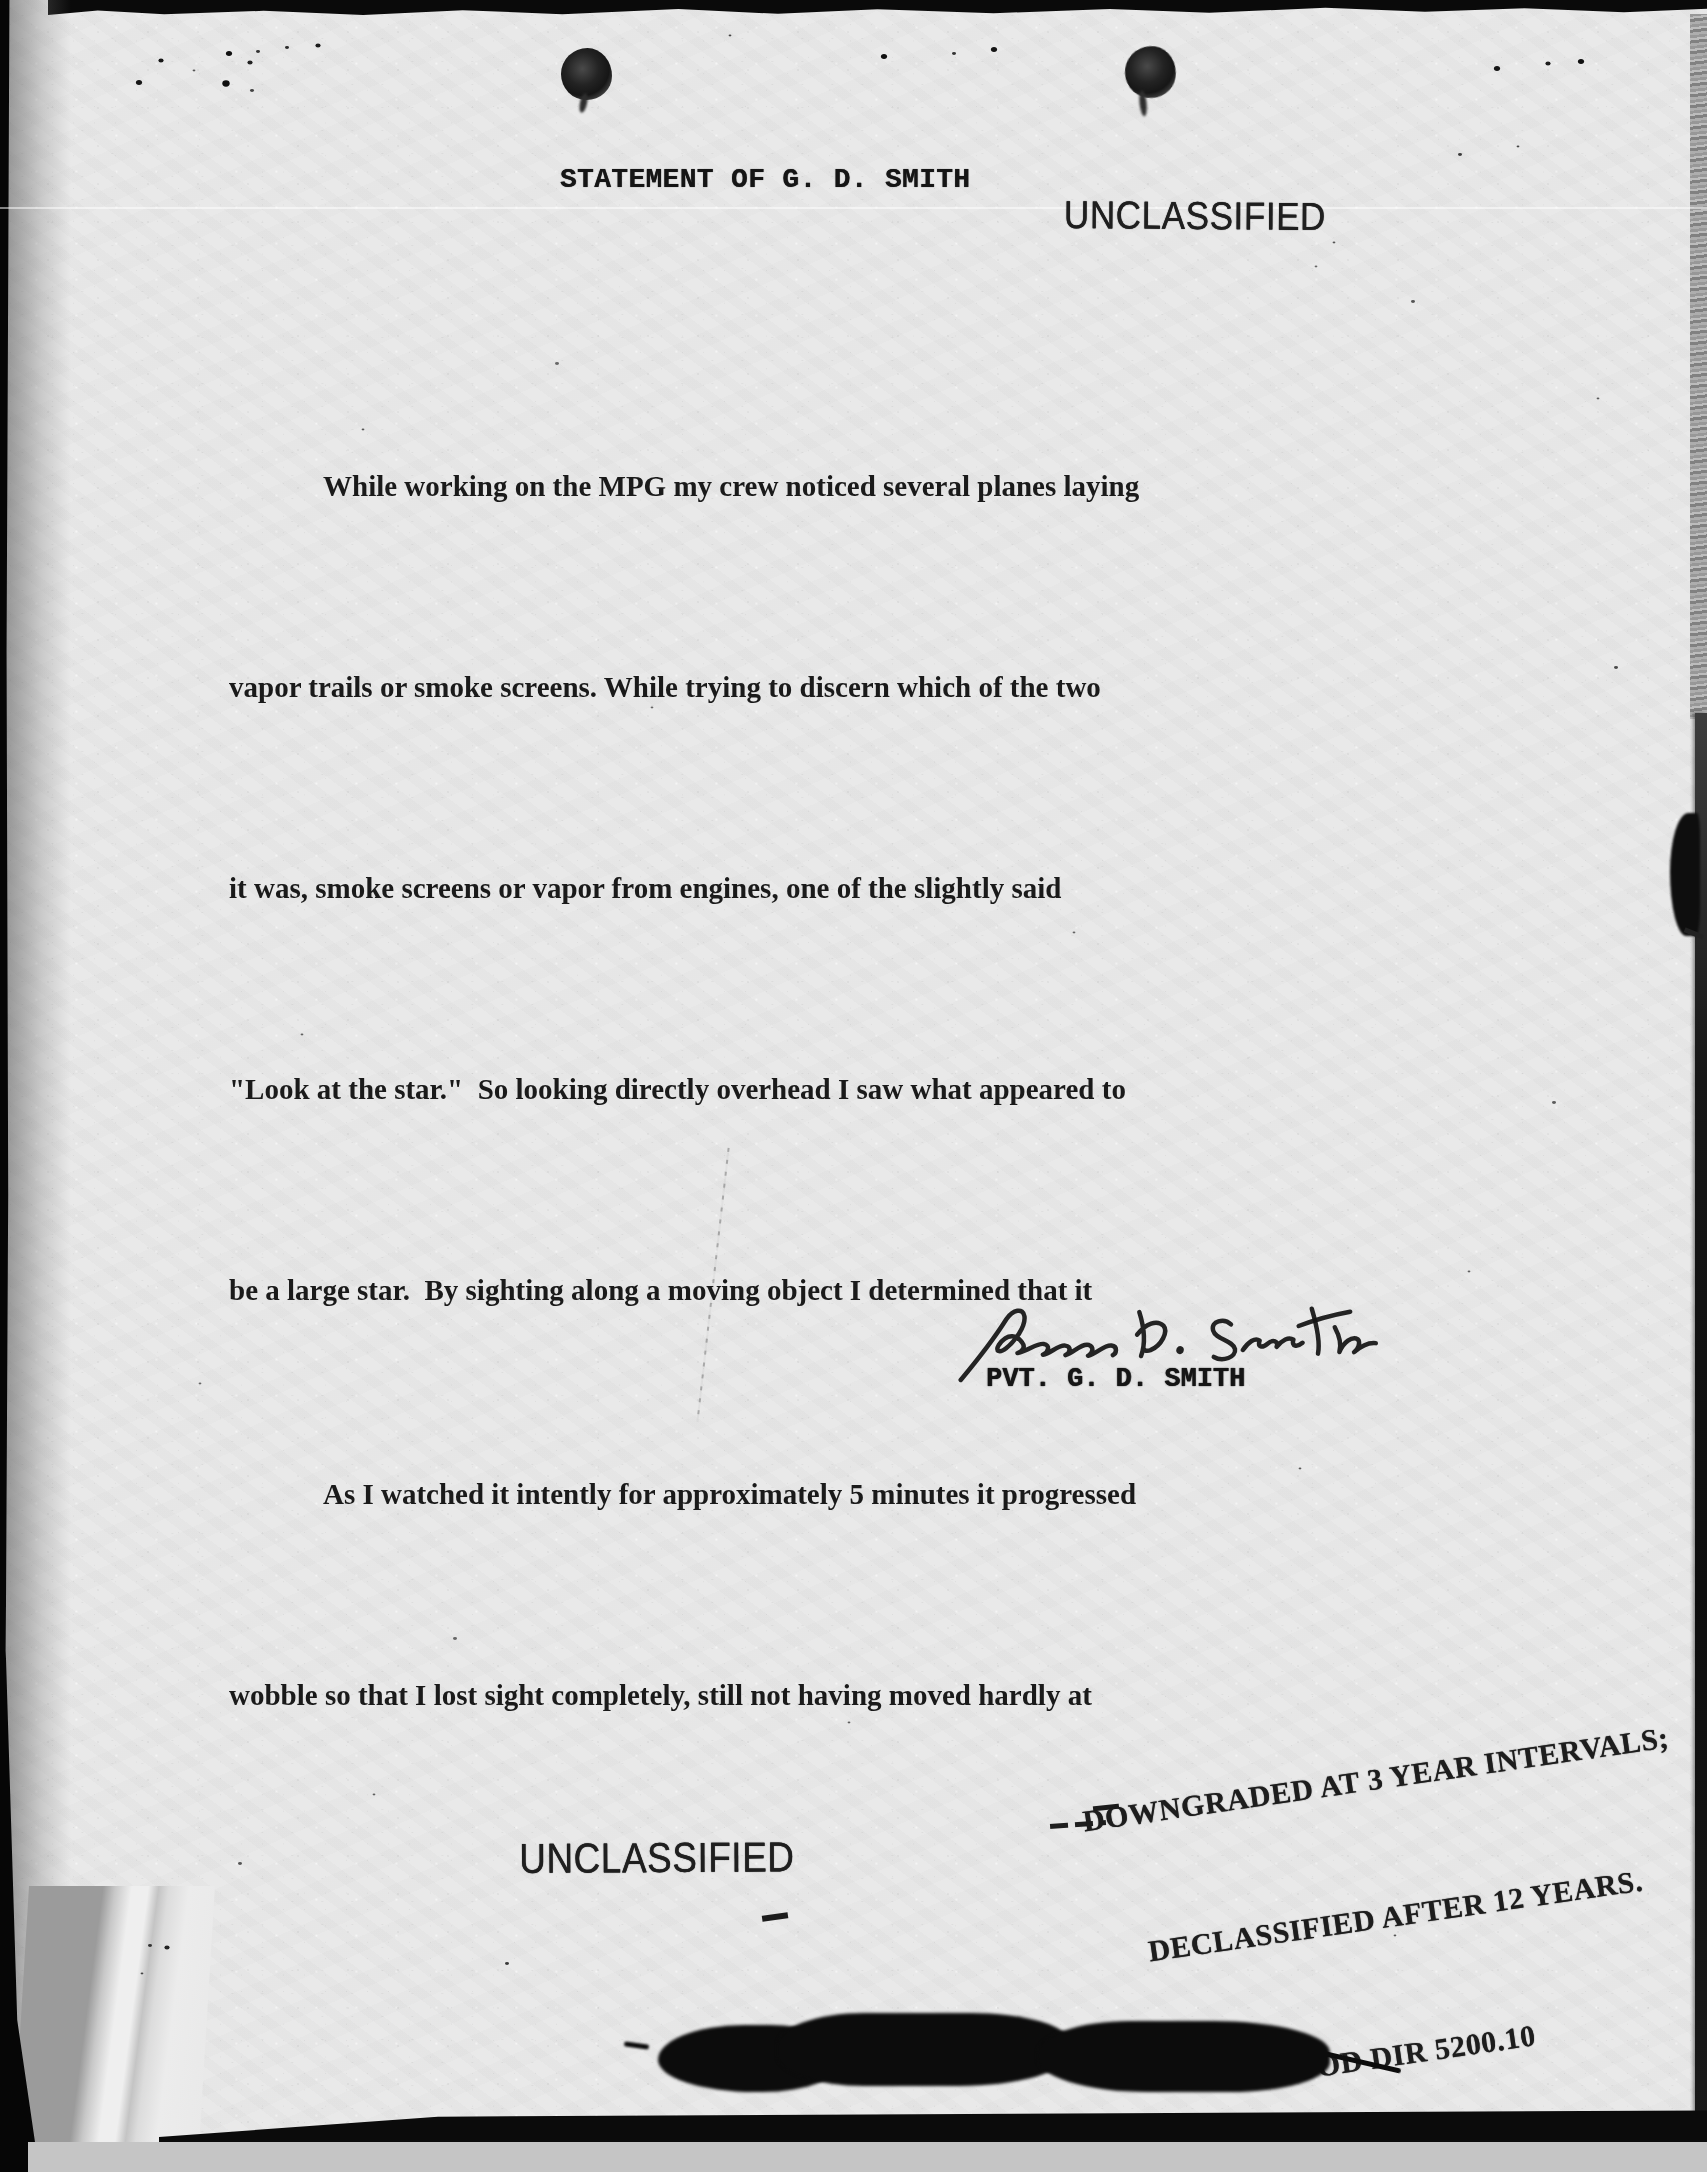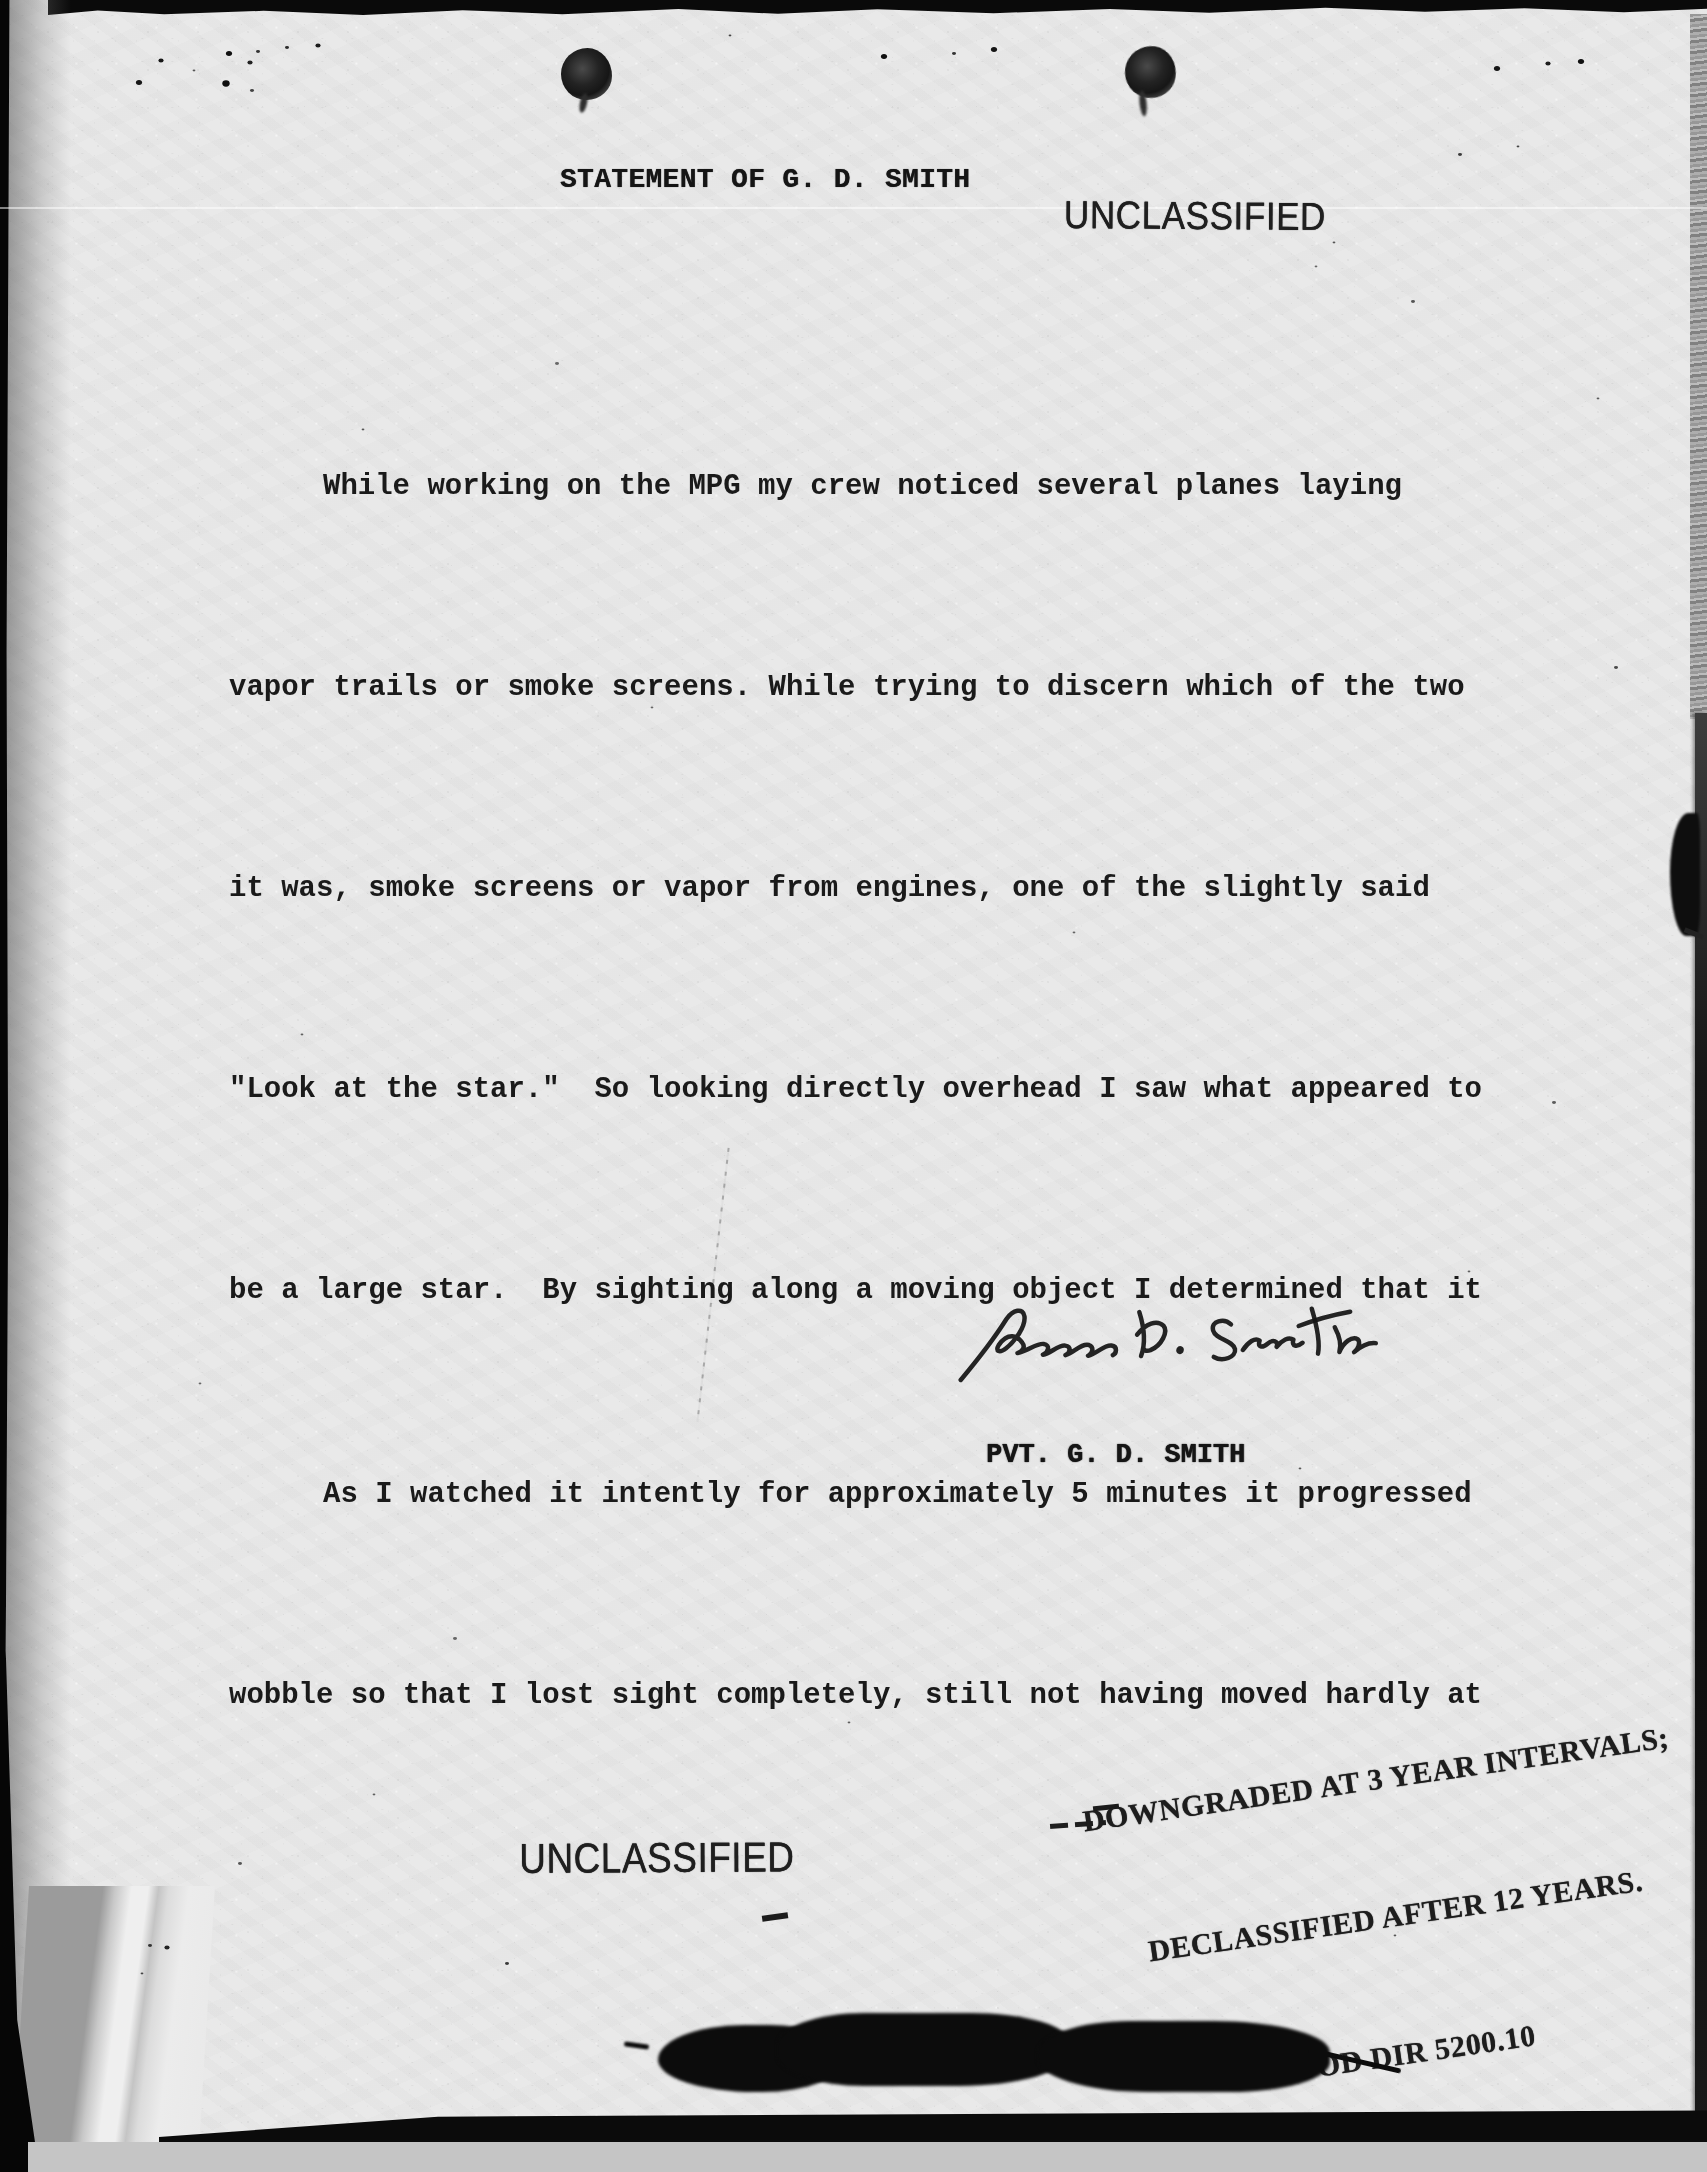--- a/index.html
+++ b/index.html
@@ -117,21 +117,21 @@
   
   .type { color:#151515; text-shadow:0 0 0.9px rgba(10,10,10,.75), 0.3px 0.2px 0 rgba(20,20,20,.35); }
   #doc-title {
     position:absolute; left:560px; top:164px;
     font-size:28px; font-weight:700; letter-spacing:0.3px; white-space:pre;
   }
   #body-text {
     position:absolute; left:229px; top:319px; width:1308px;
     font-size:29px; font-weight:700; line-height:67px; white-space:pre;
   }
-  .tline { height:67px; }
+  .tline { height:67px;font-family:Liberation Serif, serif; }
   .tline.indent { padding-left:94px; }
   .tline.para-gap { margin-top:2.8px; }
 
   
   .stamp-sans {
     position:absolute; font-family:"Liberation Sans", sans-serif; color:#1f1f1f;
     text-shadow:0 0 1.1px rgba(25,25,25,.8), 0.3px 0 0 rgba(25,25,25,.7);
     transform-origin:left top; white-space:pre;
   }
   #stamp-top { left:1064px; top:193px; font-size:39px; letter-spacing:0.6px; transform:scaleX(.9) rotate(.4deg); }
@@ -141,21 +141,21 @@
     transform:rotate(-8.2deg); transform-origin:center;
     font-family:"Liberation Serif", serif; font-weight:700; font-size:30px;
     line-height:46px; text-align:center; color:#1d1d1d; letter-spacing:0.6px;
     text-shadow:0 0 1.1px rgba(20,20,20,.8); white-space:pre;
   }
 
   
   #signature-svg { position:absolute; left:954px; top:1279px; width:479px; height:113px; transform:rotate(-1.5deg); }
   #signature-svg path { stroke:#141414; stroke-width:8; fill:none; stroke-linecap:round; stroke-linejoin:round; opacity:.93; }
   #typed-name {
-    position:absolute; left:986px; top:1440px;
+    position:absolute; left:986px; top:1364px;
     font-size:27px; font-weight:700; white-space:pre;
     text-shadow:0 0 1.4px rgba(5,5,5,.9), 0.6px 0.3px 0 rgba(10,10,10,.6);
   }
 
   
   #redaction { position:absolute; left:642px; top:2006px; width:801px; height:90px; }
   #redaction .lump { position:absolute; background:#0c0c0c; filter:blur(1.4px); }
   #redaction .l1 { left:16px; top:19px; width:186px; height:67px; border-radius:46% 40% 44% 52% / 52% 46% 50% 48%; }
   #redaction .l2 { left:135px; top:6.8px; width:293px; height:73px; border-radius:30% 34% 38% 30% / 44% 40% 46% 42%; }
   #redaction .l3 { left:395px; top:14.7px; width:293px; height:71px; border-radius:32% 40% 34% 38% / 46% 44% 42% 48%; }

